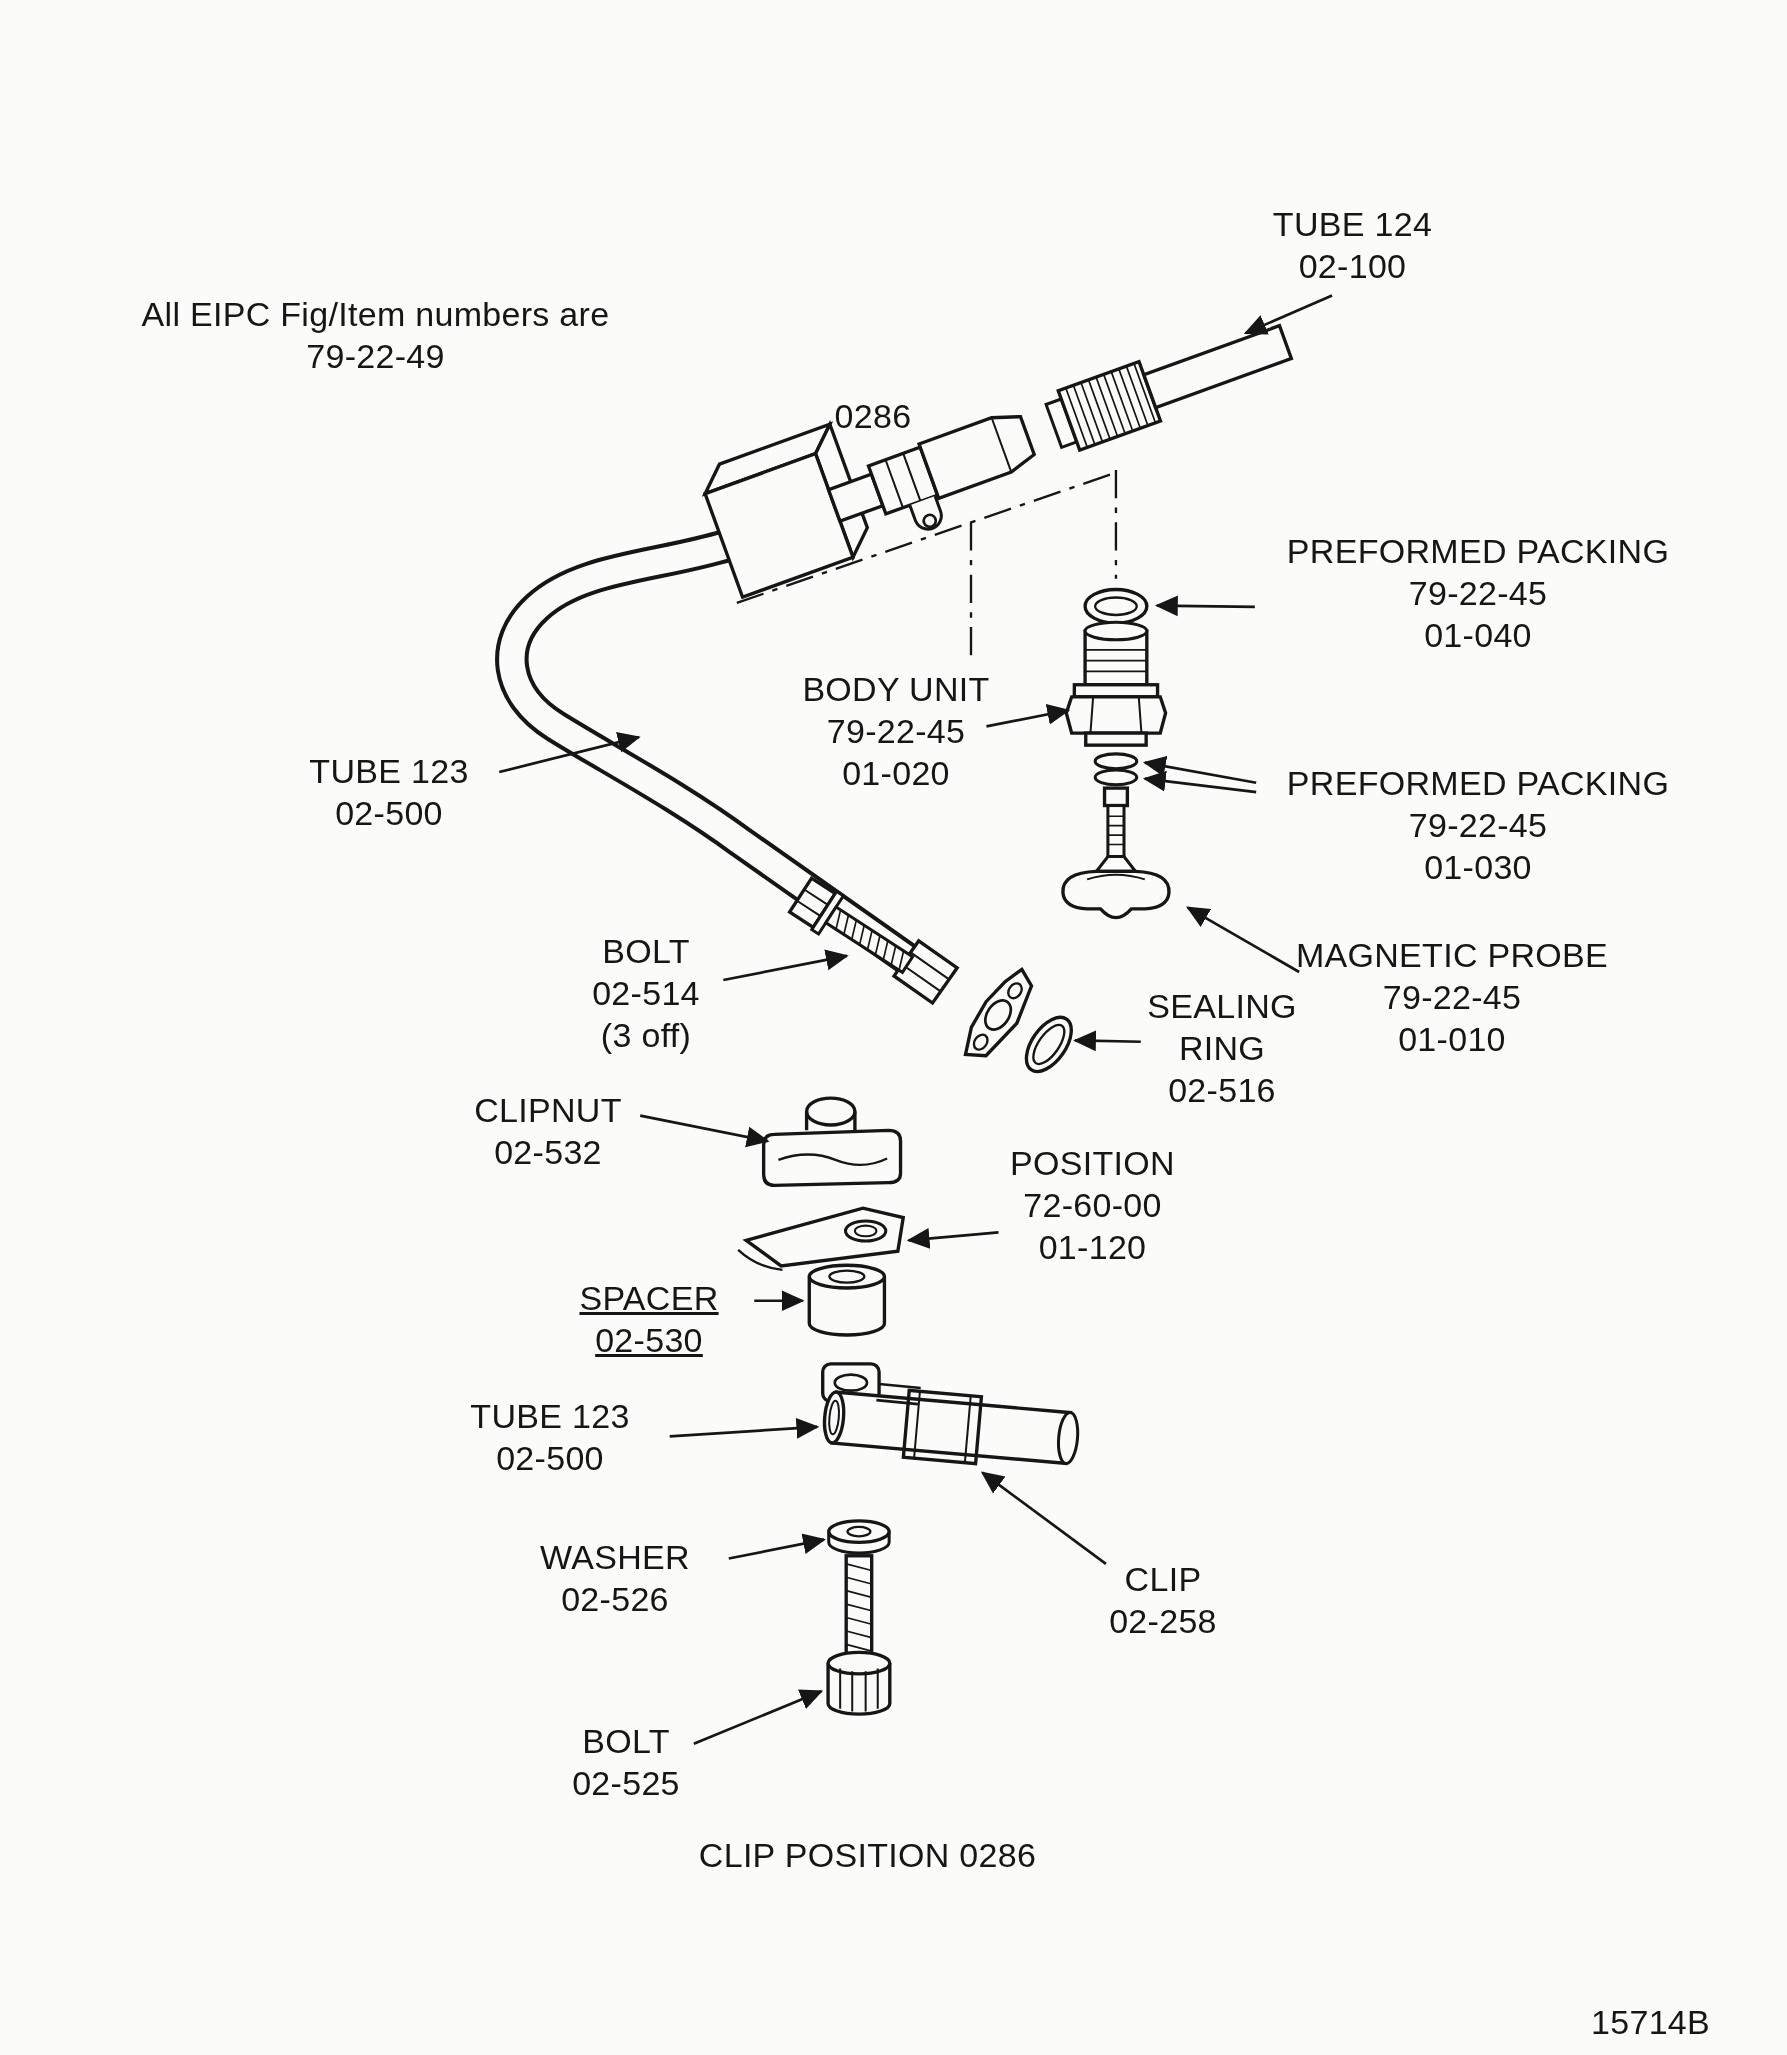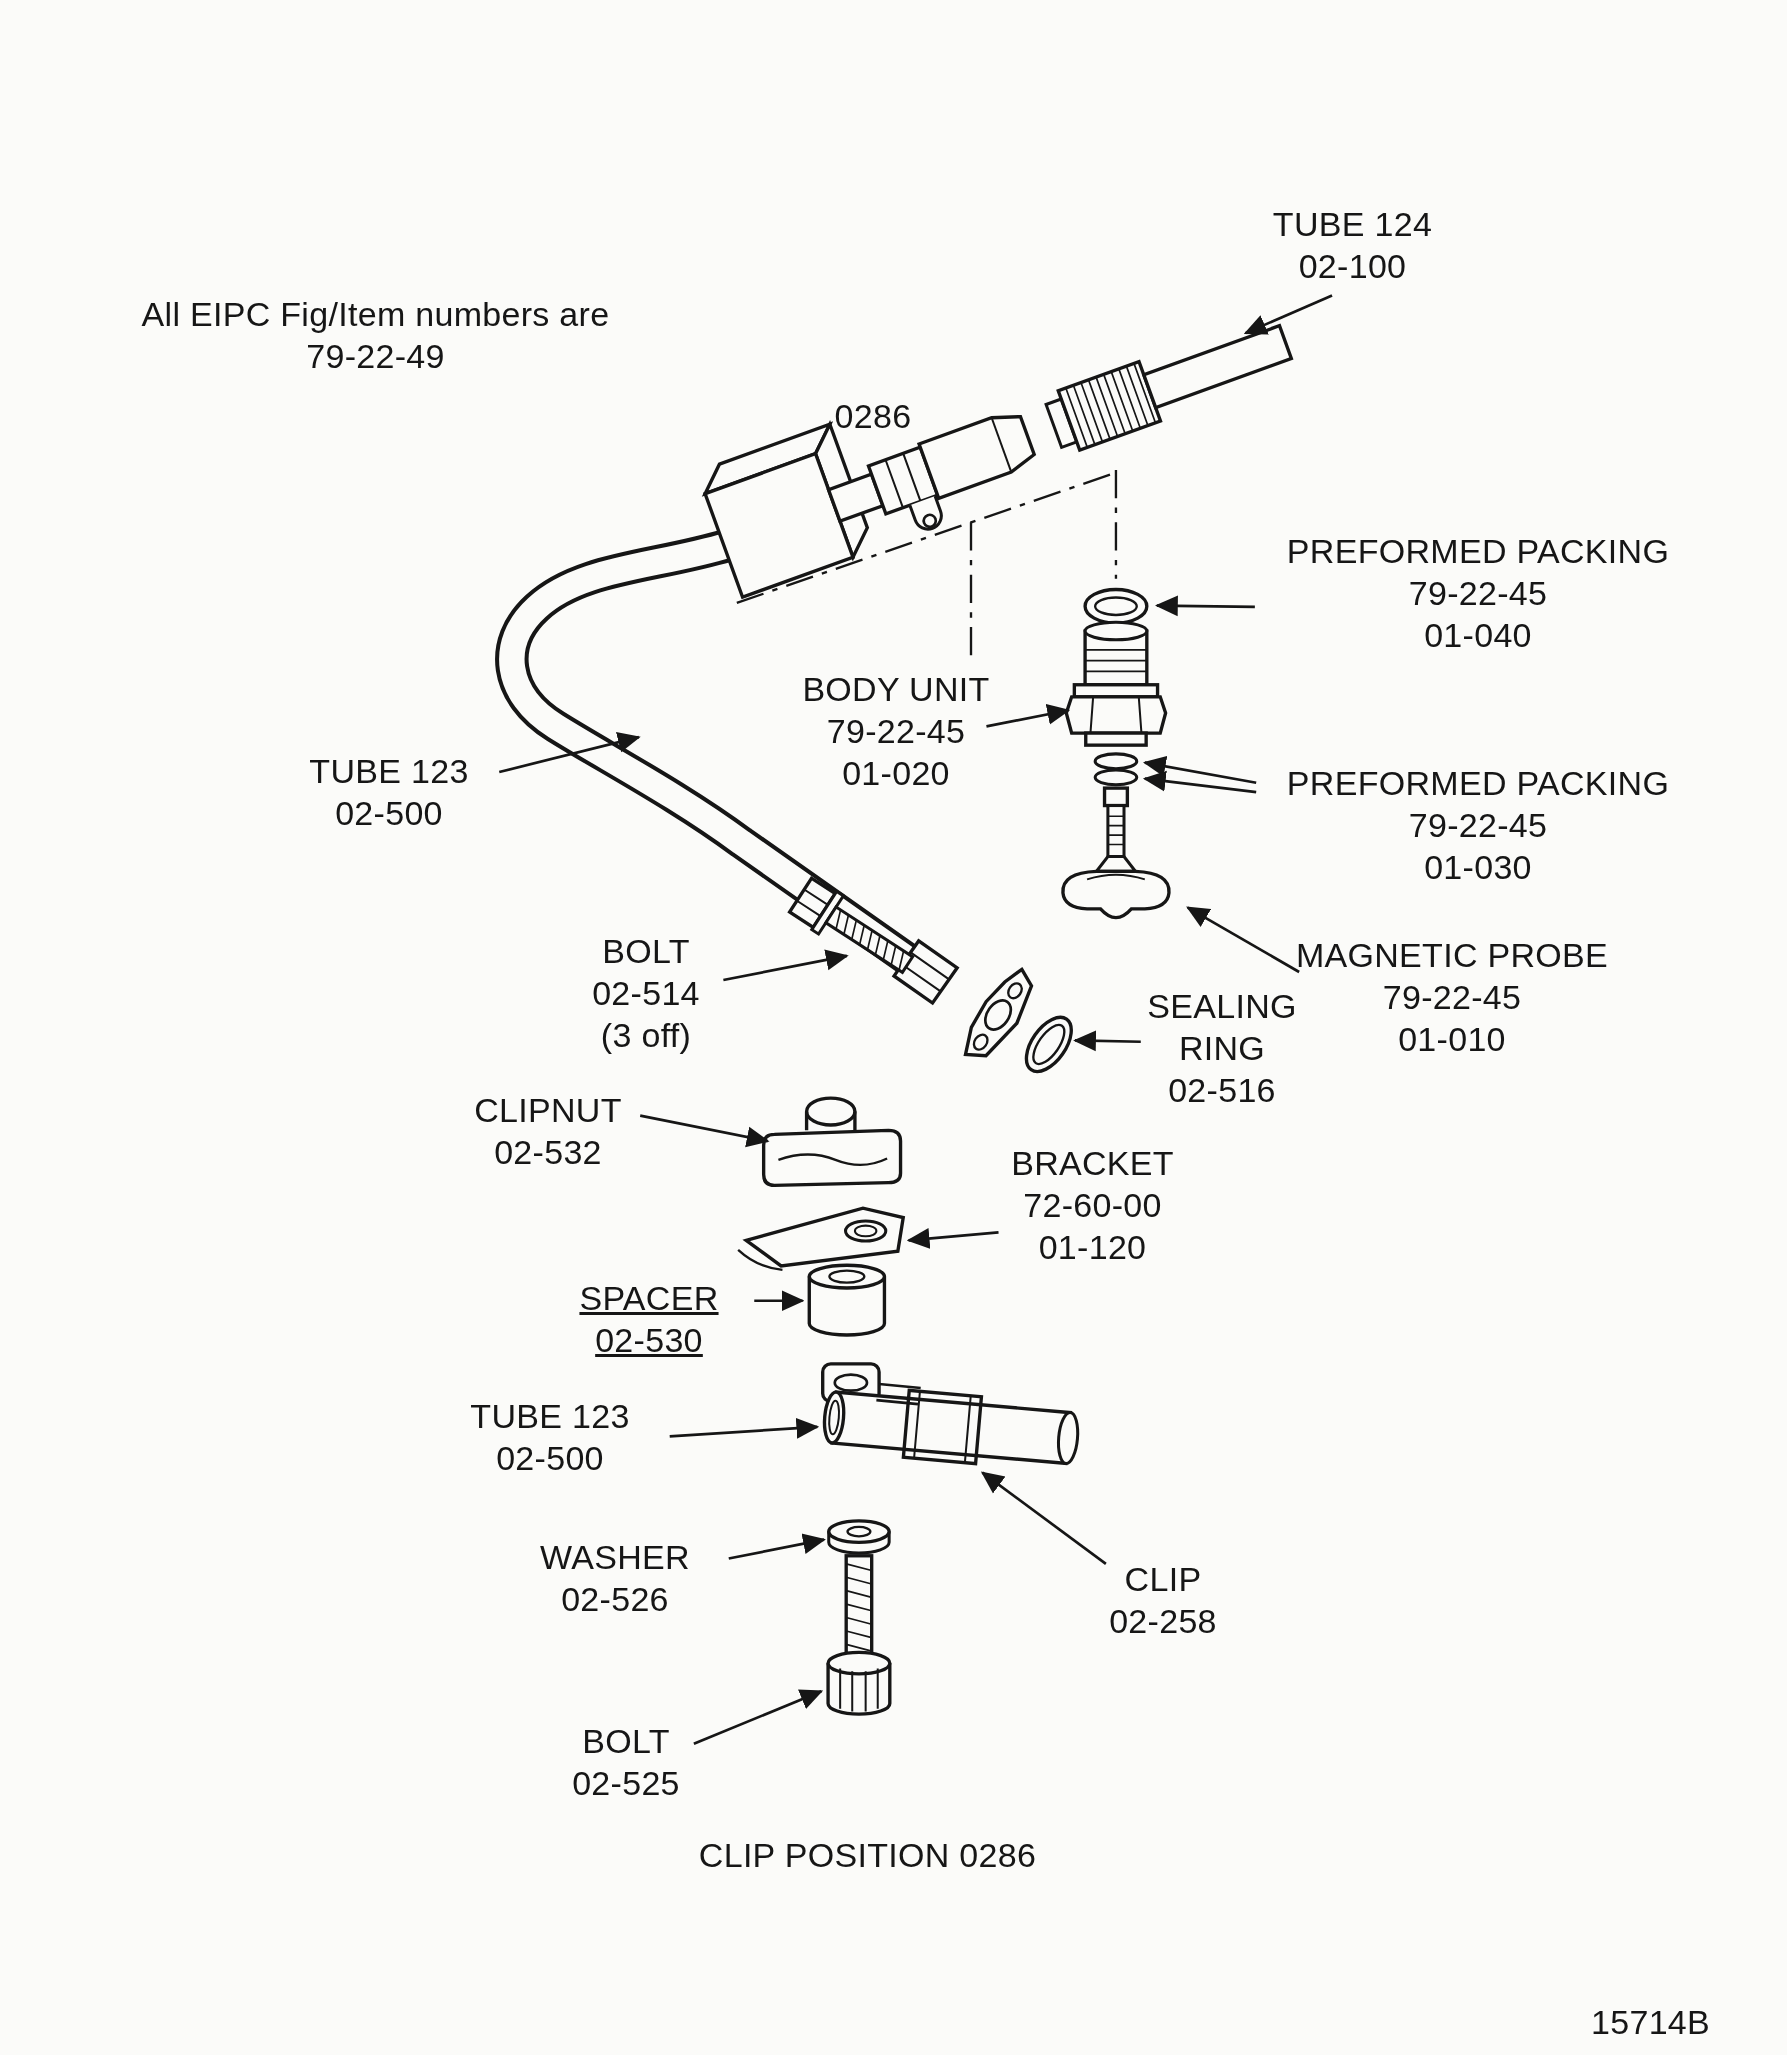--- a/index.html
+++ b/index.html
@@ -237,21 +237,21 @@
   <div>RING</div>
   <div>02-516</div>
 </div>
 
 <div class="lbl" style="left:444px; top:1089px; width:208px;">
   <div>CLIPNUT</div>
   <div>02-532</div>
 </div>
 
 <div class="lbl" style="left:985px; top:1142px; width:215px;">
-  <div>BRACKET</div>
+  <div>POSITION</div>
   <div>72-60-00</div>
   <div>01-120</div>
 </div>
 
 <div class="lbl" style="left:545px; top:1277px; width:208px;text-decoration:underline;">
   <div>SPACER</div>
   <div>02-530</div>
 </div>
 
 <div class="lbl" style="left:446px; top:1395px; width:208px;">

